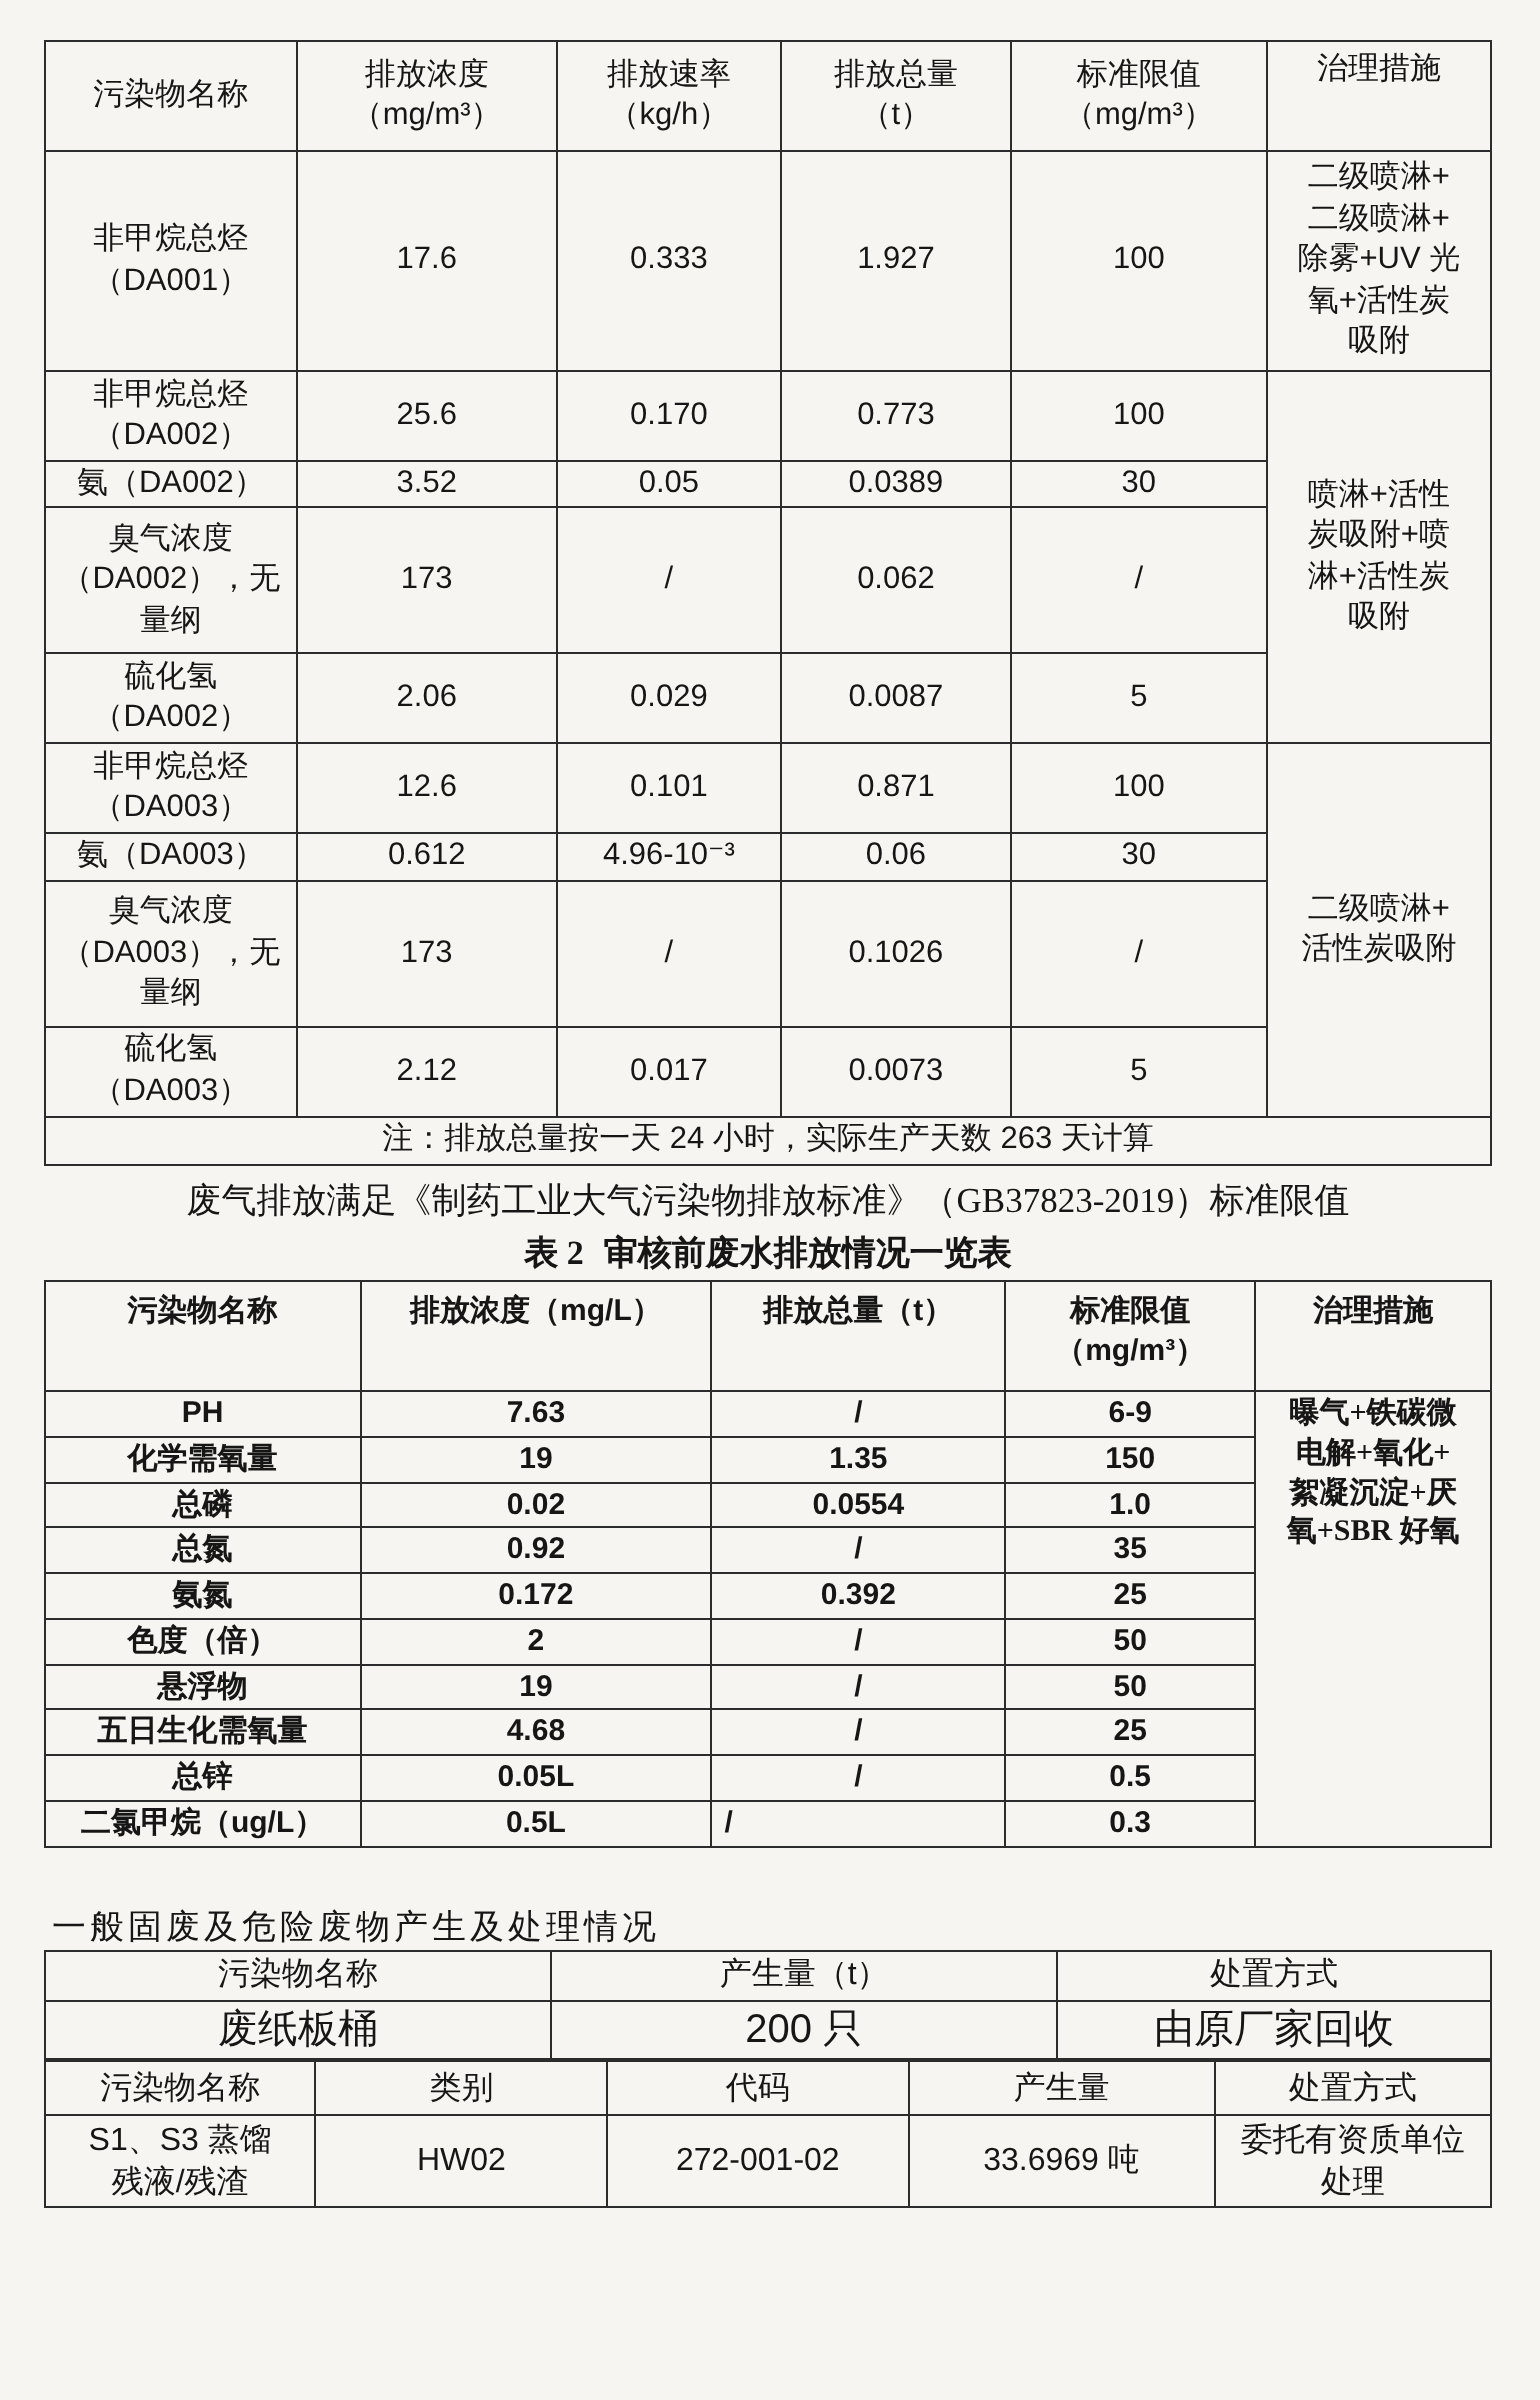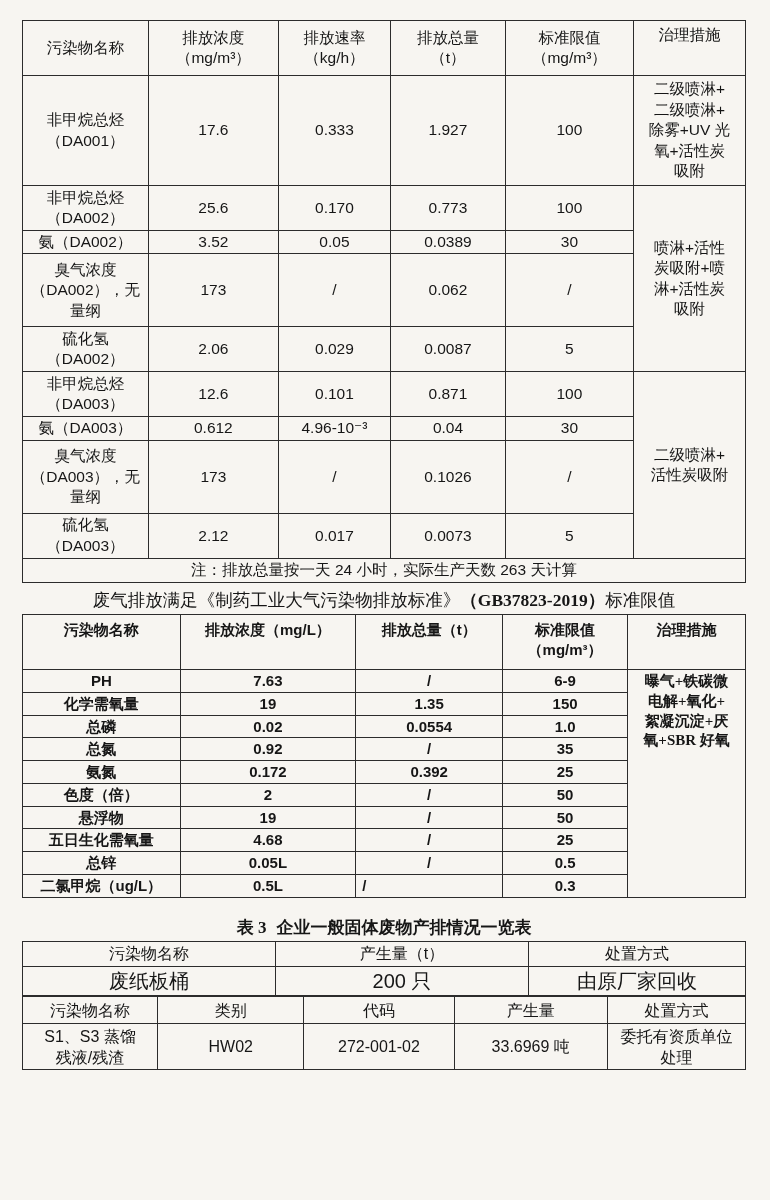--- a/index.html
+++ b/index.html
@@ -23,21 +23,21 @@
   .rh-s td { height:23px; }
   .rh-l td { height:73px; }
   .rh-note td { height:24px; }
   .va-top { vertical-align:top !important; padding-top:4px !important; }
   .note-cell { font-size:15.5px; }
   
   .line { font-family:"Liberation Serif","DejaVu Serif",serif; }
   .center-line { text-align:center; font-size:17.5px; margin:5px 0 2px 0; }
   .caption { text-align:center; font-size:17px; font-weight:bold; margin:3px 0 2px 0; }
   .caption .cap-label { font-family:"Liberation Serif","DejaVu Serif",serif; margin-right:10px; }
-  .bold-serif { font-family:"Liberation Serif","DejaVu Serif",serif; font-weight:bold;text-align:center; }
+  .bold-serif { font-family:"Liberation Serif","DejaVu Serif",serif; font-weight:normal;text-align:center; }
   
   table.water th, table.water td { font-weight:bold; font-size:15px; }
   table.water .rh-whead th { height:55px; vertical-align:top; padding-top:5px; }
   table.water td { height:22px; }
   .treat-top { vertical-align:top !important; padding-top:2px !important;font-family:Liberation Serif, serif; }
   .ta-left { text-align:left !important; padding-left:6px !important; }
   .toxic-line { font-size:17.5px; margin:14px 0 0 6px; }
   .gap2 { margin-left:34px; }
   .solid-line { font-size:17px; margin:28px 0 0 4px; letter-spacing:2px;
     font-family:"Liberation Serif","DejaVu Serif",serif; }
@@ -132,21 +132,21 @@
         <td>0.101</td>
         <td>0.871</td>
         <td>100</td>
         <td class="pre" rowspan="4">二级喷淋+
 活性炭吸附</td>
       </tr>
       <tr class="rh-s">
         <td>氨（DA003）</td>
         <td>0.612</td>
         <td>4.96-10⁻³</td>
-        <td>0.04</td>
+        <td>0.06</td>
         <td>30</td>
       </tr>
       <tr class="rh-l">
         <td class="pre">臭气浓度
 （DA003），无
 量纲</td>
         <td>173</td>
         <td>/</td>
         <td>0.1026</td>
         <td>/</td>
@@ -160,20 +160,21 @@
         <td>5</td>
       </tr>
       <tr class="rh-note">
         <td colspan="6" class="note-cell">注：排放总量按一天 24 小时，实际生产天数 263 天计算</td>
       </tr>
     </tbody>
   </table>
 
   <p class="line center-line"><span>废气排放满足《制药工业大气污染物排放标准》</span><span class="bold-serif">（GB37823-2019）</span><span>标准限值</span></p>
 
+  <p class="line caption"><span class="cap-label">表 2</span><span>审核前废水排放情况一览表</span></p>
 
   <table class="t water">
     <colgroup>
       <col style="width:21.8%">
         <col style="width:24.3%">
         <col style="width:20.3%">
       <col style="width:17.3%">
         <col style="width:16.3%">
     </colgroup>
     <thead>
@@ -248,22 +249,22 @@
       <tr>
         <td>二氯甲烷（ug/L）</td>
         <td>0.5L</td>
         <td class="ta-left">/</td>
         <td>0.3</td>
       </tr>
     </tbody>
   </table>
 
 
-
-  <p class="line caption cap3"><span class="cap-label">表 3</span><span>企业一般固体废物产排情况一览表</span></p>
+  <p class="solid-line">一般固废及危险废物产生及处理情况</p>
+
 
   <table class="t general">
     <colgroup>
         <col style="width:35%">
         <col style="width:35%">
         <col style="width:30%">
       </colgroup>
     <thead>
       <tr>
         <th>污染物名称</th>

